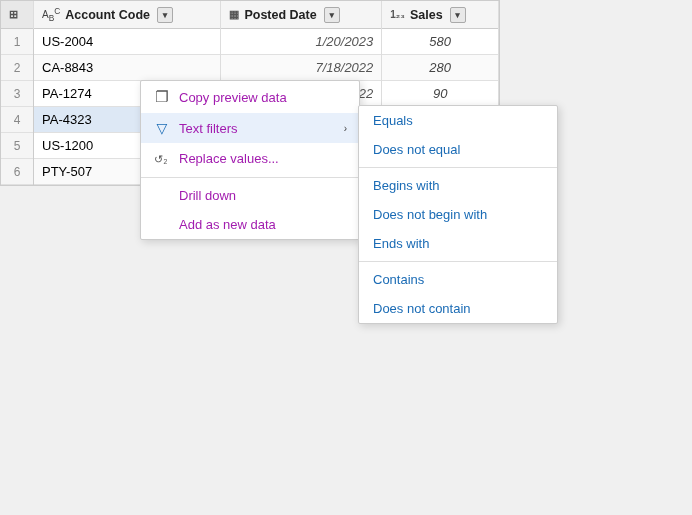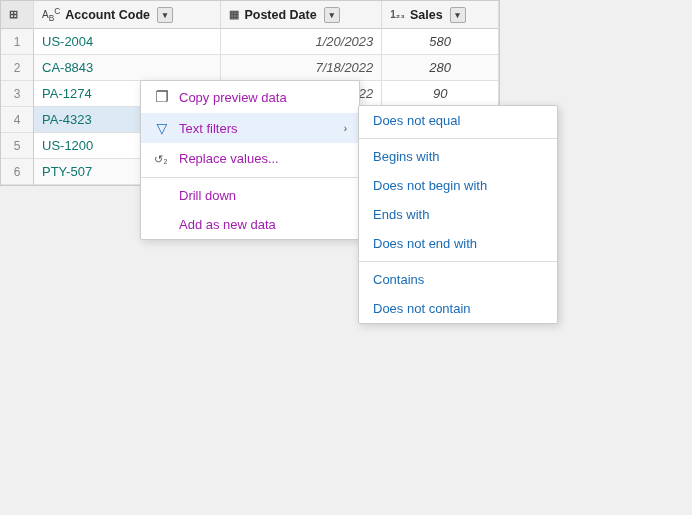--- a/index.html
+++ b/index.html
@@ -86,21 +86,21 @@
     .row-num {
       color: #888;
       font-size: 12px;
       text-align: center;
       width: 24px;
       background: #f5f5f5;
       border-right: 1px solid #ccc !important;
     }
 
     .col-account {
-      color: #0f766e;
+      color: #000000;
       width: 110px;
     }
 
     .col-date {
       text-align: right;
       width: 120px;
       color: #555;
       font-style: italic;
     }
 
@@ -301,35 +301,35 @@
   </div>
 
   <div class="menu-item">
     <span class="menu-icon"></span>
     <span class="menu-label">Add as new data</span>
   </div>
 </div>
 
 <div class="submenu">
   <div class="submenu-item">
+    <span>Equals</span>
+  </div>
+  <div class="submenu-item">
     <span>Does not equal</span>
   </div>
   <div class="submenu-separator"></div>
   <div class="submenu-item">
     <span>Begins with</span>
   </div>
   <div class="submenu-item">
     <span>Does not begin with</span>
   </div>
   <div class="submenu-item">
     <span>Ends with</span>
   </div>
-  <div class="submenu-item">
-    <span>Does not end with</span>
-  </div>
   <div class="submenu-separator"></div>
   <div class="submenu-item">
     <span>Contains</span>
   </div>
   <div class="submenu-item">
     <span>Does not contain</span>
   </div>
 </div>
 
 </body></html>

